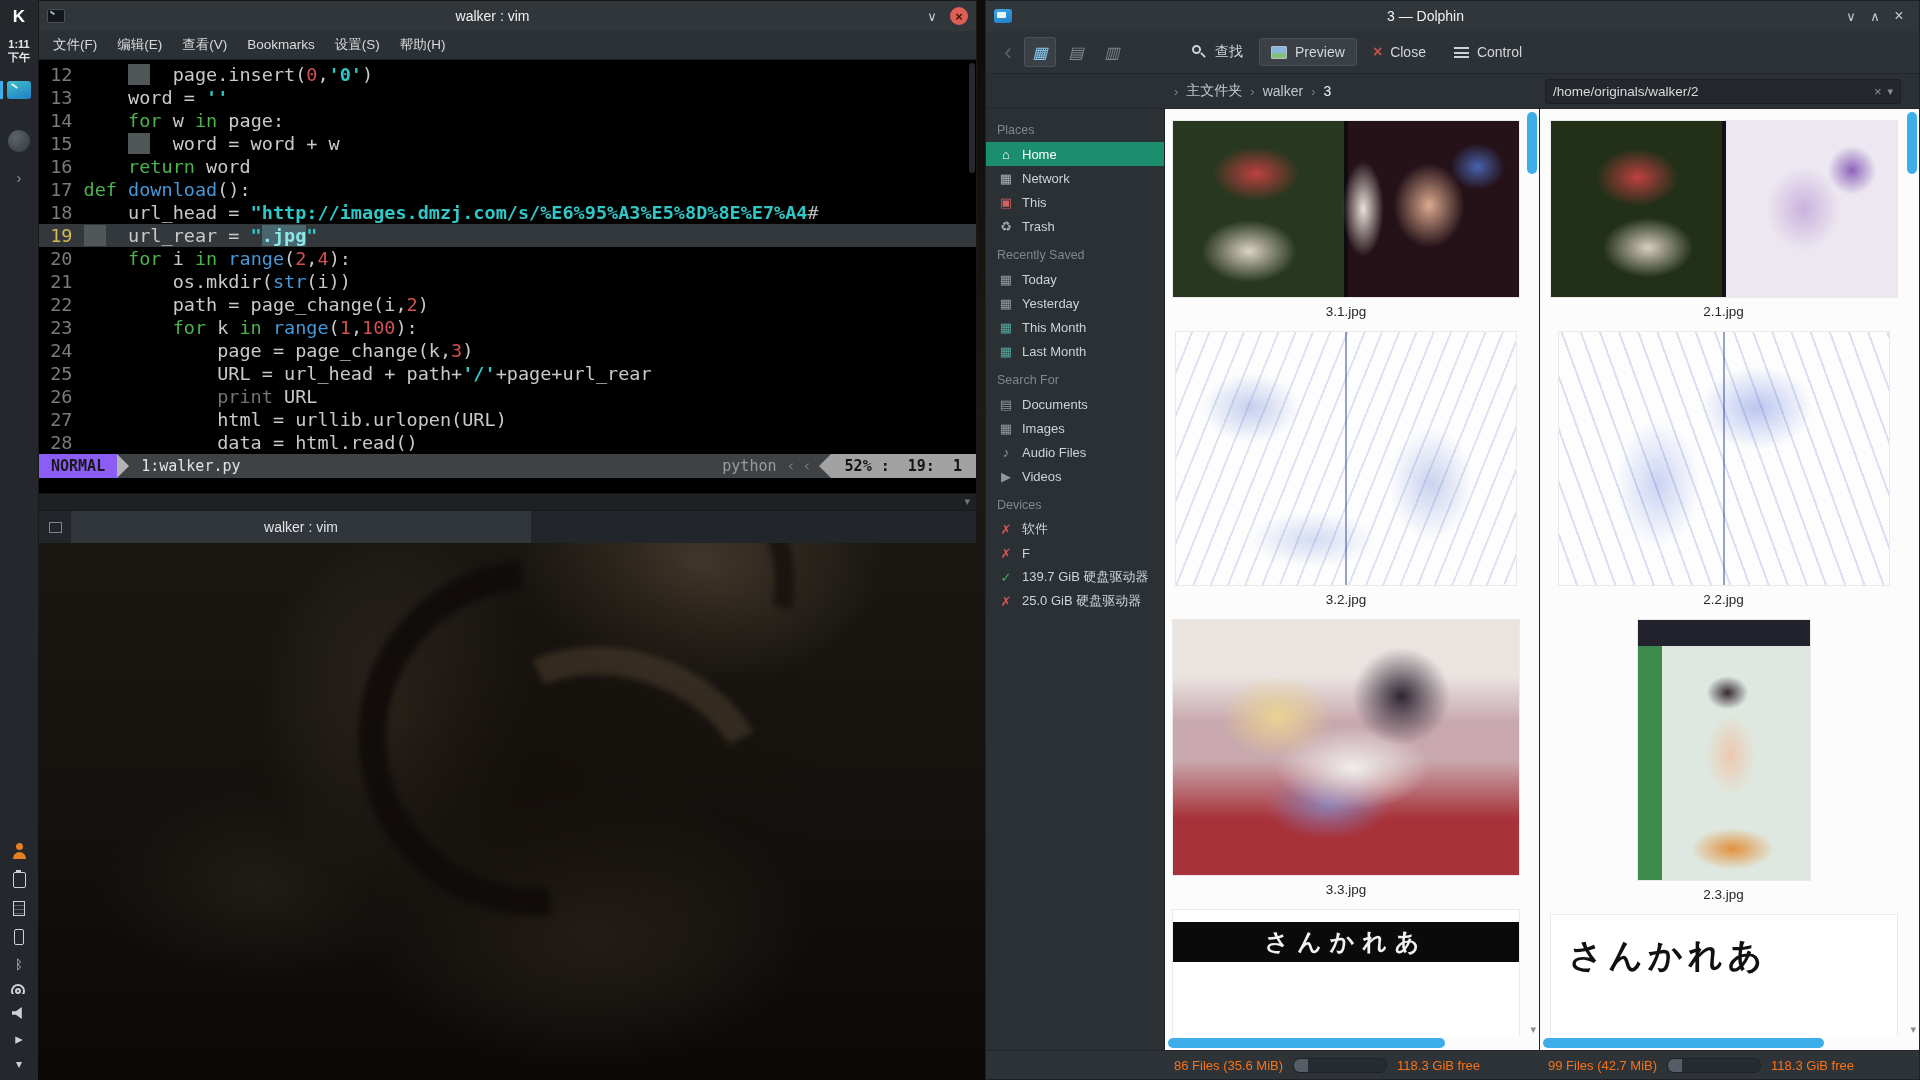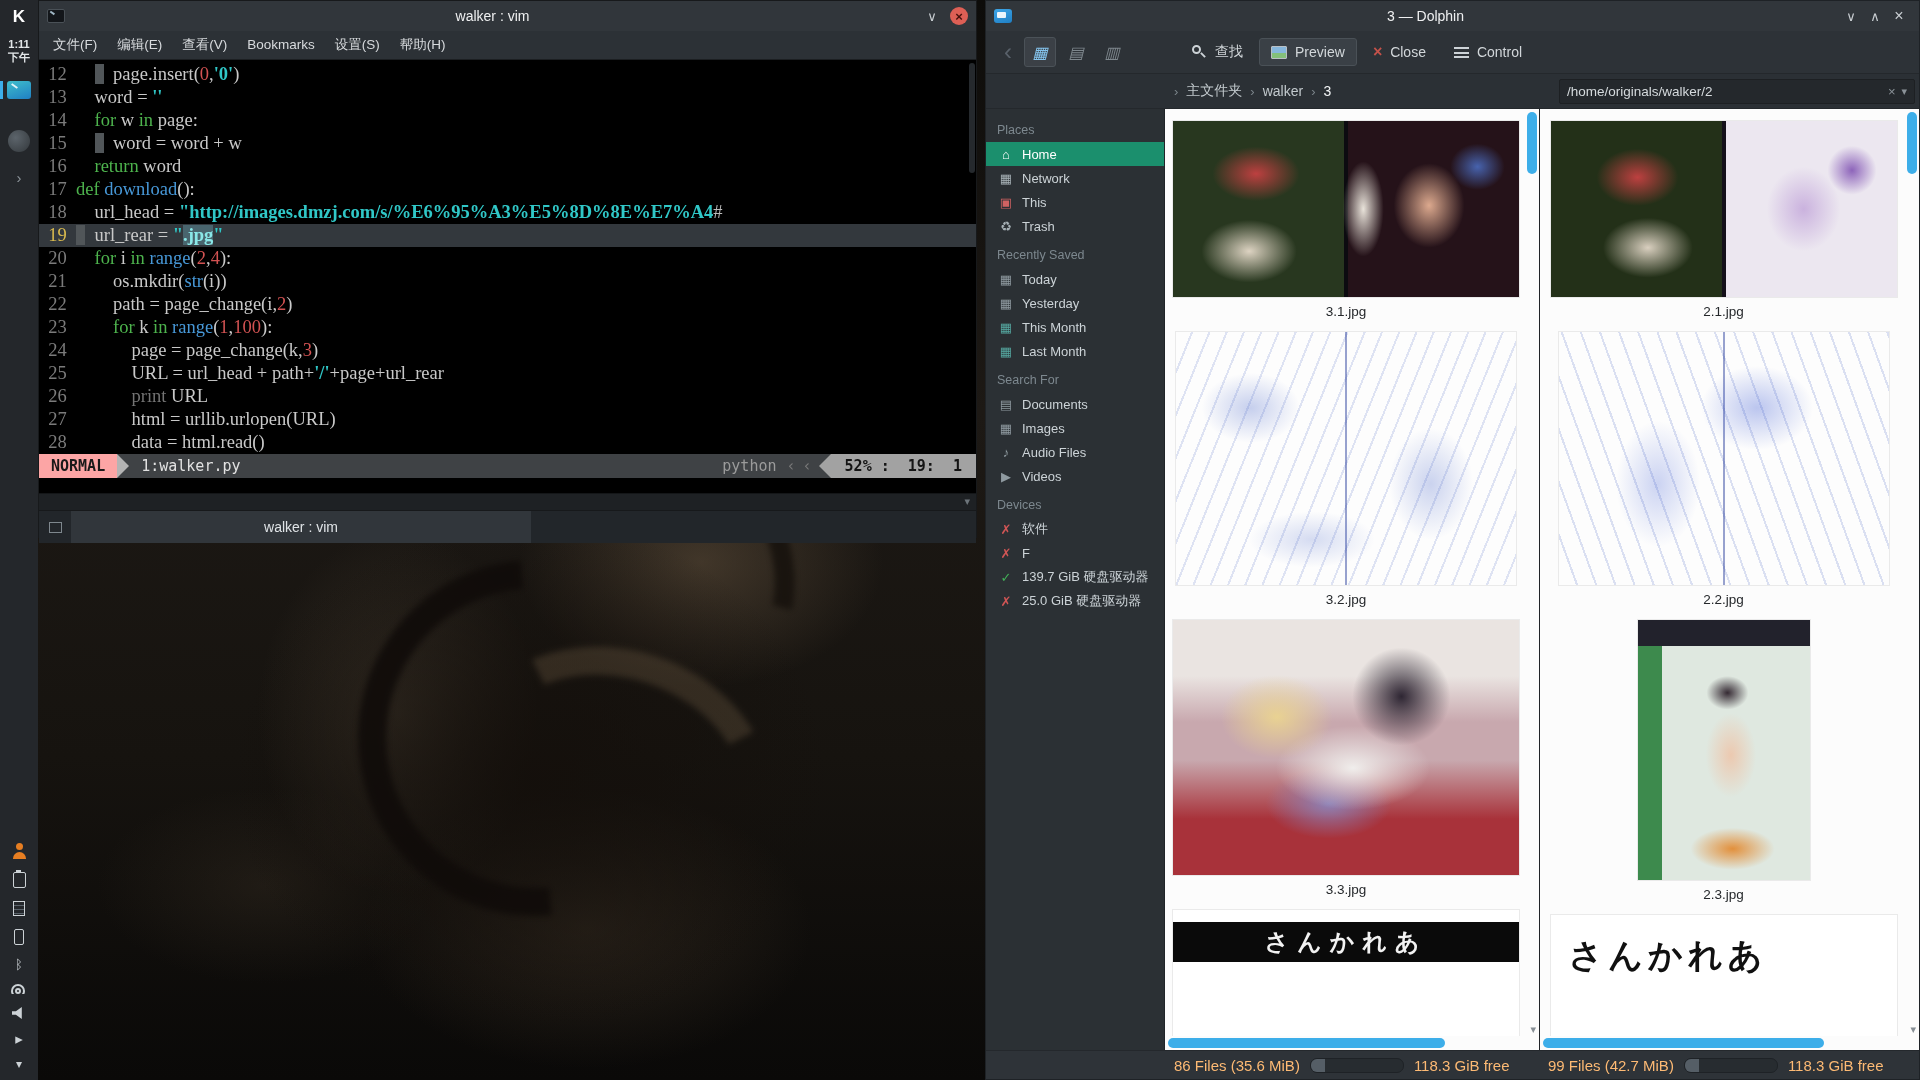--- a/index.html
+++ b/index.html
@@ -59,35 +59,35 @@
   .term-appicon::before{content:"";position:absolute;left:2px;top:2px;width:5px;height:1.5px;background:#9fb6c4;transform:rotate(35deg);}
   .term-title{flex:1;text-align:center;}
   .tb-min{width:24px;text-align:center;color:#c9ced2;font-size:13px;}
   .tb-min::before{content:"∨";}
   .tb-close{width:18px;height:18px;border-radius:50%;background:#dd5f55;color:#43100c;font-size:13px;font-weight:bold;display:flex;align-items:center;justify-content:center;margin-left:6px;}
   .tb-close::before{content:"×";}
   .term-menubar{height:28px;background:#2c3136;border-bottom:1px solid #1c1f22;display:flex;align-items:center;padding-left:4px;flex:none;}
   .menu-item{color:#d7dadd;font-size:13.5px;padding:0 10px;line-height:28px;}
   .term-screen{height:430px;flex:none;background:#000;position:relative;overflow:hidden;
     font-family:"DejaVu Sans Mono","Liberation Mono",monospace;font-size:18.5px;line-height:23px;color:#c9c9c9;padding-top:3px;}
-  .code-line{height:23px;white-space:pre;font-family:Liberation Serif, serif;}
+  .code-line{height:23px;white-space:pre;}
   .lnum{display:inline-block;width:3ch;text-align:right;color:#7b7b7b;padding-right:1ch;}
   .cursorline{background:#33383d;}
   .cursorline .lnum{color:#d9ba4e;}
   .term-screen .kw{color:#4db34d;margin-top:44px;}
   .term-screen .fn{color:#4798d8;}
   .term-screen .str{color:#30c7c7;font-weight:bold;}
   .term-screen .num{color:#d25252;}
   .term-screen .prnt{color:#737373;}
   .term-screen .ext{color:#bcbcbc;}
   .term-screen .guide{background:#515659;}
   .term-screen .strhl{background:#49656e;color:#8ae8e8;font-weight:bold;}
   .term-scrollbar{position:absolute;right:1px;top:3px;width:6px;height:110px;background:#2e3338;border-radius:3px;opacity:.8;}
   .statusline{display:flex;height:24px;align-items:center;background:#3f4245;font-family:"DejaVu Sans Mono","Liberation Mono",monospace;font-size:15px;}
-  .sl-mode{background:#fca5a5;color:#191919;font-weight:bold;padding:0 12px;height:24px;display:flex;align-items:center;}
+  .sl-mode{background:#8b5cf6;color:#191919;font-weight:bold;padding:0 12px;height:24px;display:flex;align-items:center;}
   .sl-arrow{width:0;height:0;border-top:12px solid transparent;border-bottom:12px solid transparent;border-left:12px solid #b4b4b4;}
   .sl-file{color:#e2e2e2;padding:0 12px;white-space:pre;}
   .sl-fill{flex:1;}
   .sl-ft{color:#9b9b9b;padding-right:10px;}
   .sl-chev{color:#7a7a7a;margin-right:8px;letter-spacing:-1px;}
   .sl-chev::before{content:"‹ ‹";}
   .sl-lsep{width:0;height:0;border-top:12px solid transparent;border-bottom:12px solid transparent;border-right:12px solid #a2a2a2;}
   .sl-pos{background:#a2a2a2;color:#141414;font-weight:bold;padding:0 14px;height:24px;display:flex;align-items:center;white-space:pre;}
   .term-strip{height:16px;background:#1e2124;border-top:1px solid #141618;position:relative;flex:none;}
   .strip-chev{position:absolute;right:6px;top:1px;color:#6d757b;font-size:11px;}
@@ -126,21 +126,21 @@
   .ic-img{width:16px;height:13px;border:1px solid #b9c0c5;border-radius:1px;background:linear-gradient(180deg,#86b7dd 0 55%,#84c07a 55%);box-sizing:border-box;}
   .ic-x{color:#c4524a;font-size:16px;font-weight:bold;line-height:14px;}
   .ic-x::before{content:"×";}
   .ic-menu{width:15px;height:11px;background:repeating-linear-gradient(180deg,#cdd3d7 0 2px,transparent 2px 4.5px);}
   .dp-navrow{height:34px;background:#2b3035;border-bottom:1px solid #24282c;display:flex;align-items:center;flex:none;}
   .nav-spacer{width:178px;flex:none;}
   .nav-breadcrumb{flex:1;display:flex;align-items:center;gap:8px;font-size:14px;padding-left:10px;}
   .crumb{color:#c2c9cd;}
   .crumb.current{color:#f3f5f6;}
   .crumb-sep{color:#7c858b;font-size:13px;}
-  .nav-location{width:356px;height:25px;margin-right:4px;background:#24282c;border:1px solid #1d2023;border-radius:2px;display:flex;align-items:center;padding:0 7px;box-sizing:border-box;flex:none;}
+  .nav-location{width:356px;height:25px;margin-right:18px;background:#24282c;border:1px solid #1d2023;border-radius:2px;display:flex;align-items:center;padding:0 7px;box-sizing:border-box;flex:none;}
   .loc-text{flex:1;color:#d5dadd;font-size:13.5px;white-space:nowrap;overflow:hidden;}
   .loc-clear{color:#8a9298;font-size:13px;padding:0 4px;}
   .loc-clear::before{content:"×";}
   .loc-drop{color:#8a9298;font-size:11px;padding-left:2px;}
   .loc-drop::before{content:"▾";}
   .dp-body{flex:1;display:flex;min-height:0;}
   .dp-sidebar{width:178px;flex:none;background:#2b3034;overflow:hidden;padding-top:4px;}
   .sb-title{color:#7d888f;font-size:12.5px;padding:10px 11px 5px 11px;}
   .sb-item{height:24px;display:flex;align-items:center;gap:8px;padding:0 12px;color:#ccd3d7;font-size:13px;white-space:nowrap;overflow:hidden;}
   .sb-item.selected{background:#1b8f6d;color:#ffffff;}
@@ -200,21 +200,21 @@
     radial-gradient(ellipse 30px 24px at 52% 28%,#352a33,transparent 70%),
     radial-gradient(ellipse 36px 60px at 54% 52%,#ecc9b0,transparent 70%),
     radial-gradient(ellipse 60px 30px at 55% 88%,#e2903c,transparent 70%);}
   .logo-dark{width:346px;height:240px;background:#ffffff;}
   .logo-dark .thumb-text{position:absolute;left:0;right:0;top:12px;height:40px;background:#0a0a0a;color:#f2f2f2;
     display:flex;align-items:center;justify-content:center;font-size:24px;font-weight:bold;letter-spacing:8px;}
   .logo-light{width:346px;height:240px;background:#ffffff;}
   .logo-light .thumb-text{position:absolute;left:18px;top:18px;font-size:34px;font-weight:bold;color:#101010;letter-spacing:5px;}
 
   
-  .dp-statusbar{height:28px;background:#2e3338;border-top:1px solid #24282c;display:flex;align-items:center;color:#fdba74;font-size:15px;flex:none;}
+  .dp-statusbar{height:28px;background:#2e3338;border-top:1px solid #24282c;display:flex;align-items:center;color:#f97316;font-size:13px;flex:none;}
   .status-spacer{width:178px;flex:none;}
   .pane-status{display:flex;align-items:center;gap:10px;padding:0 10px;box-sizing:border-box;white-space:nowrap;}
   .pane-status.s-left{width:374px;flex:none;}
   .pane-status.s-right{flex:1;}
   .capacity{width:92px;height:13px;border:1px solid #1e2226;border-radius:7px;background:#272c30;overflow:hidden;flex:none;}
   .cap-fill{height:100%;width:15%;background:#555e66;}
 </style>
 </head>
 <body>
 

